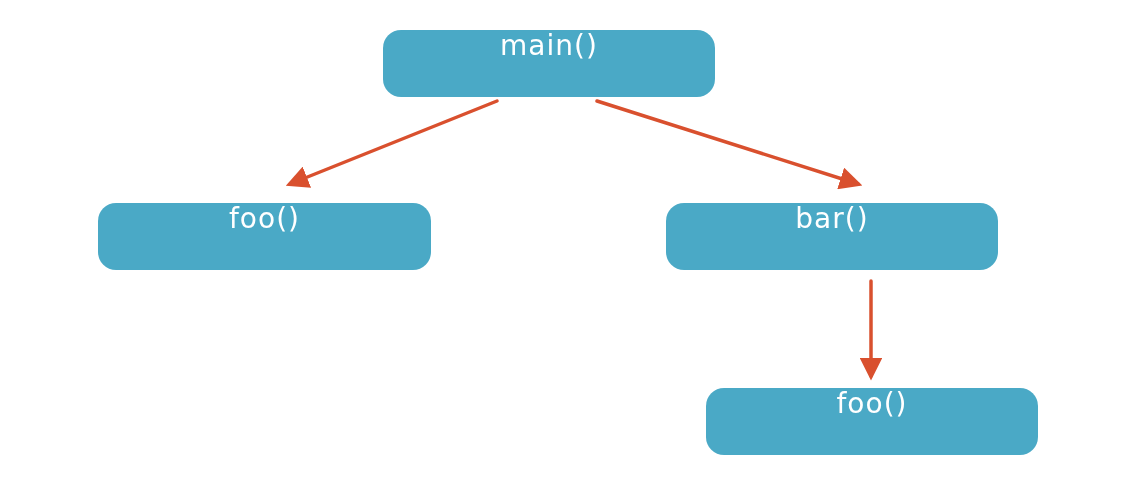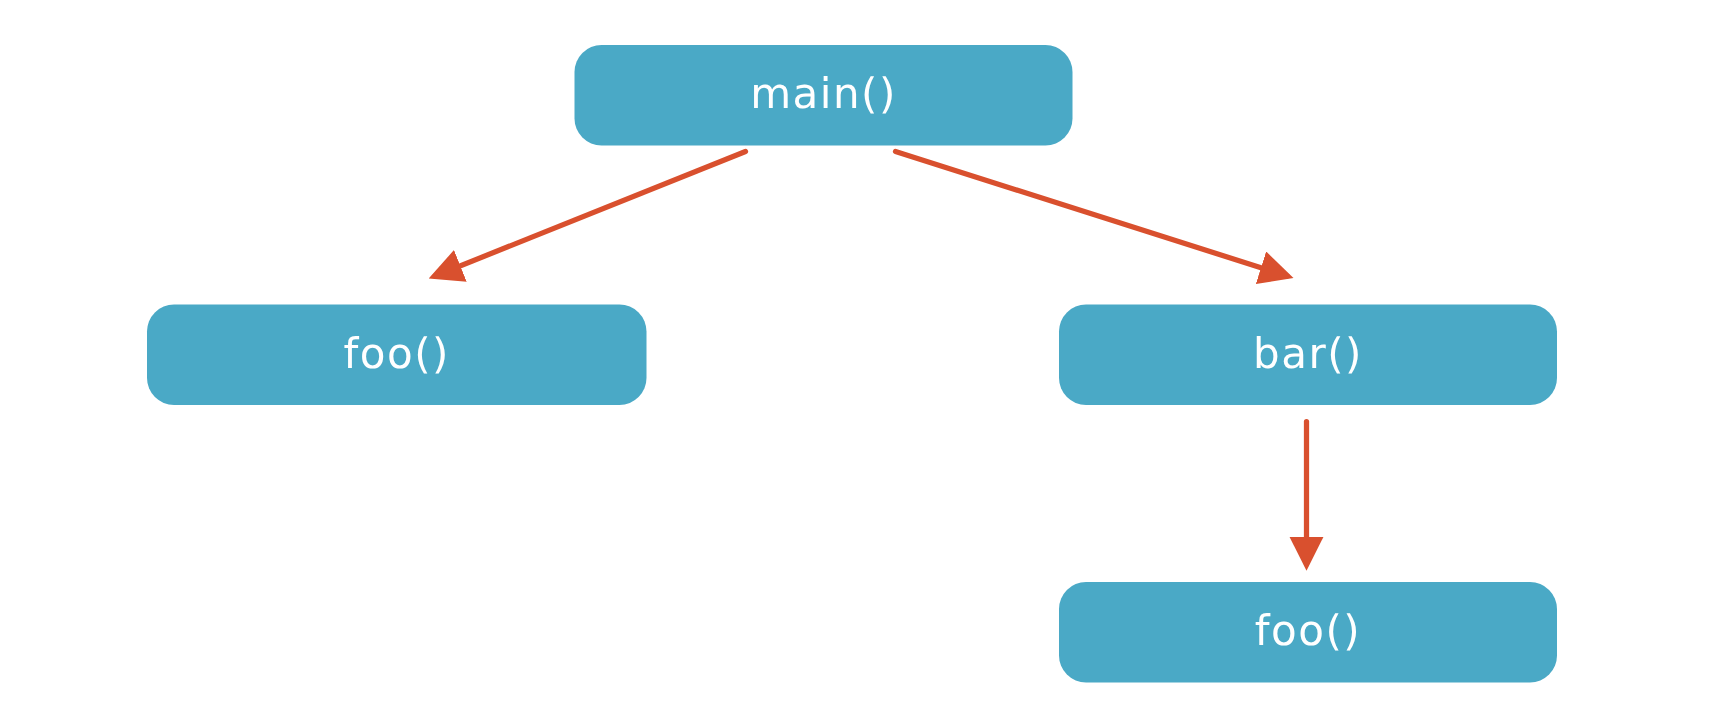--- a/index.html
+++ b/index.html
@@ -35,32 +35,32 @@
     fill: none;
   }
   .arrowhead-shape {
     fill: var(--arrow-color);
   }
   .node {
     position: absolute;
     background: var(--node-color);
     border-radius: 18px;
     display: flex;
-    align-items: center;
+    align-items: flex-start;
     justify-content: center;
     color: var(--text-color);
     font-size: 28px;
     letter-spacing: 1px;
   }
   .node-label {
     transform: translateY(-1px);
   }
   .node-main  { left: 383px; top: 30px;  width: 332px; height: 67px; }
   .node-foo-left { left: 98px;  top: 203px; width: 333px; height: 67px; }
-  .node-bar   { left: 706px; top: 203px; width: 332px; height: 67px; }
+  .node-bar   { left: 666px; top: 203px; width: 332px; height: 67px; }
   .node-foo-right { left: 706px; top: 388px; width: 332px; height: 67px; }
 </style>
 </head>
 <body>
 
 <div class="canvas">
 
   <svg class="edges-layer" viewBox="0 0 1142 478" xmlns="http://www.w3.org/2000/svg">
     <defs>
       <marker id="arrowhead" viewBox="0 0 10 10" refX="8" refY="5" markerWidth="6.5" markerHeight="6.5" orient="auto">

